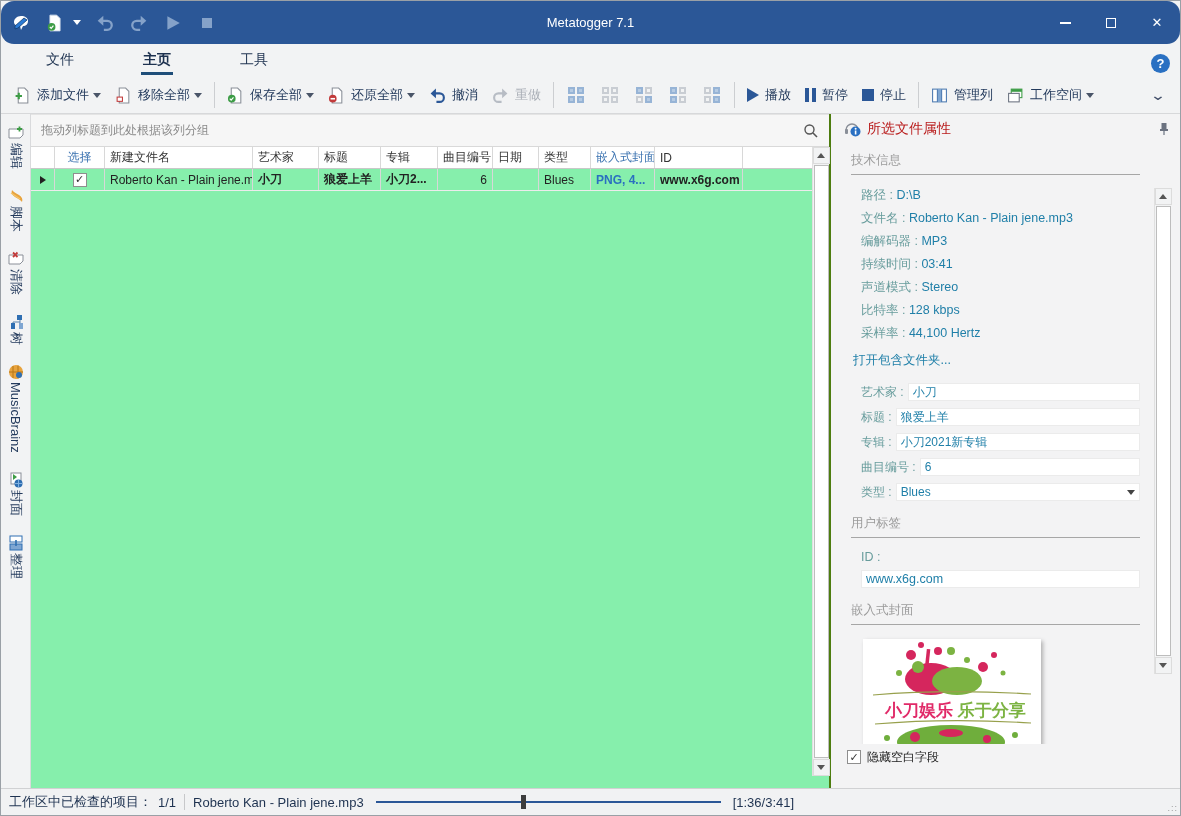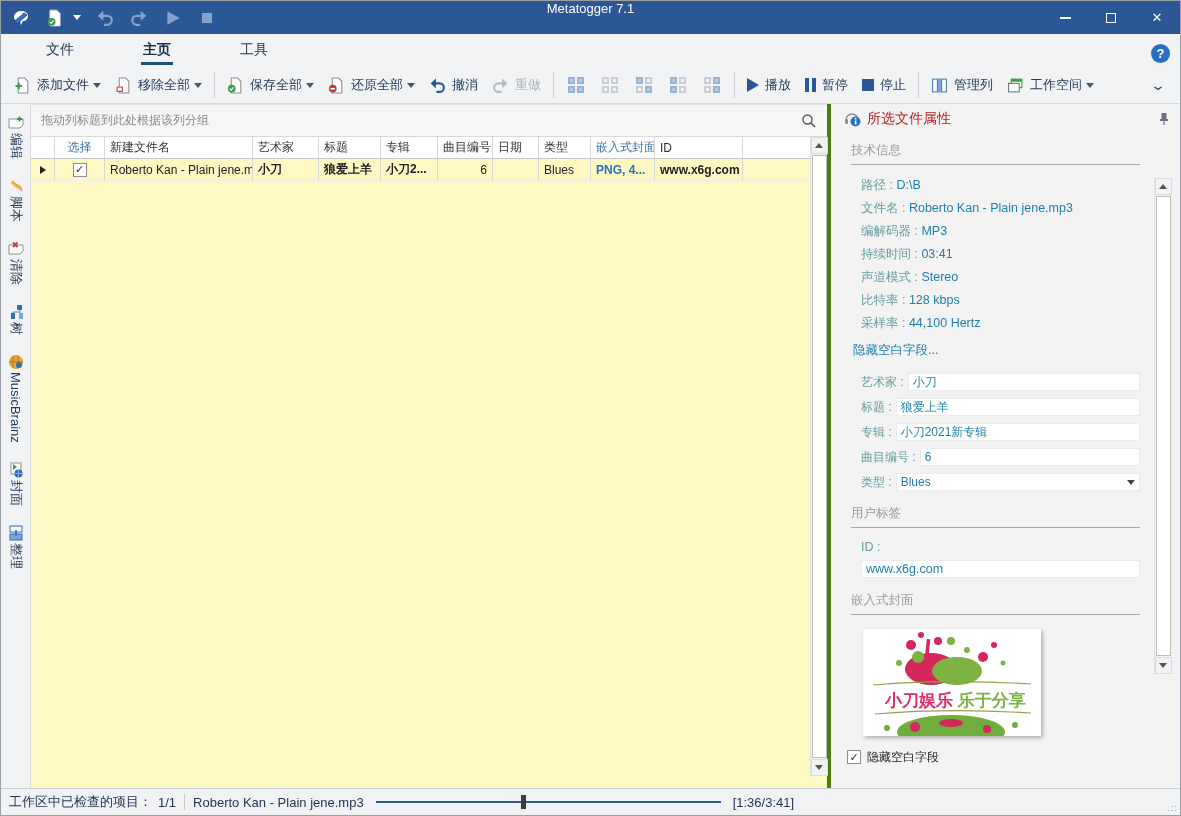--- a/index.html
+++ b/index.html
@@ -2,21 +2,21 @@
 <html><head>
 <meta charset="utf-8">
 <style>
   * { margin:0; padding:0; box-sizing:border-box; }
   html,body { width:1181px; height:816px; overflow:hidden;
     font-family:"Liberation Sans","DejaVu Sans",sans-serif; font-size:12px; color:#222;
     background:#f2f3f4; }
   .app { position:relative; width:1181px; height:816px; border:1px solid #9aa0a6; display:flex; flex-direction:column; }
 
   
-  .titlebar { height:33px; background:#2b5797; display:flex; color:#fff; flex:0 0 auto; position:relative; }
+  .titlebar { height:43px; background:#2b5797; display:flex; align-items:center; color:#fff; flex:0 0 auto; position:relative;border-radius:13px; }
   .qat { display:flex; align-items:center; gap:14px; padding-left:10px; }
   .qat .qicon { width:20px; height:20px; display:flex; align-items:center; justify-content:center; }
   .qat-caret { width:0; height:0; border-left:4px solid transparent; border-right:4px solid transparent; border-top:5px solid #fff; margin-left:-6px; }
   .dis { opacity:.55; }
   .win-title { position:absolute; left:0; right:0; text-align:center; font-size:13px; pointer-events:none; }
   .win-controls { margin-left:auto; display:flex; align-items:center; height:100%; }
   .win-btn { width:46px; height:100%; display:flex; align-items:center; justify-content:center; cursor:default; }
   .min-glyph { width:11px; height:2px; background:#fff; }
   .max-glyph { width:10px; height:10px; border:1.5px solid #fff; }
   .close-glyph { font-size:13px; color:#fff; }
@@ -46,21 +46,21 @@
 
   
   .main { flex:1 1 auto; display:flex; min-height:0; }
 
   
   .sidebar { width:30px; background:#f2f3f4; border-right:1px solid #d9dadc; padding-top:8px; display:flex; flex-direction:column; align-items:center; gap:16px; }
   .side-tab { writing-mode:vertical-lr; text-orientation:sideways; display:flex; align-items:center; gap:5px; color:#233a5c; font-size:13px; cursor:default; }
   .side-tab .sicon { transform:rotate(90deg); width:16px; height:16px; flex:0 0 auto; }
 
   
-  .table-pane { flex:1 1 auto; background:#fef9c3; position:relative; border-right:4px solid #4d7c0f; min-width:0; }
+  .table-pane { flex:1 1 auto; background:#86efac; position:relative; border-right:2px solid #4d7c0f; min-width:0; }
   .group-bar { height:33px; background:#f6f6f6; border-bottom:1px solid #d9d9d9; border-top:1px solid #e4e4e4; display:flex; align-items:center; color:#8a8a8a; padding:0 10px; }
   .group-bar .gb-text { flex:1; }
   .tbl { width:calc(100% - 17px); }
   .tr { display:flex; align-items:stretch; }
   .th-row { border-bottom:1px solid #c8c8c8; background:#fff; height:22px; }
   .td, .th { border-right:1px solid #d8d8d8; padding:3px 5px; overflow:hidden; white-space:nowrap; display:flex; align-items:center; }
   .th { color:#333; }
   .th.blue { color:#3a72b0; }
   .data-row { height:22px; border-bottom:1px solid #ececec; }
   .c-marker{width:24px;flex:0 0 auto; justify-content:center;}
@@ -436,21 +436,21 @@
         <div class="sec-h">技术信息</div>
         <div class="tech-lines">
           <div><span class="tlabel">路径 : </span><span class="tvalue">D:\B</span></div>
           <div><span class="tlabel">文件名 : </span><span class="tvalue">Roberto Kan - Plain jene.mp3</span></div>
           <div><span class="tlabel">编解码器 : </span><span class="tvalue">MP3</span></div>
           <div><span class="tlabel">持续时间 : </span><span class="tvalue">03:41</span></div>
           <div><span class="tlabel">声道模式 : </span><span class="tvalue">Stereo</span></div>
           <div><span class="tlabel">比特率 : </span><span class="tvalue">128 kbps</span></div>
           <div><span class="tlabel">采样率 : </span><span class="tvalue">44,100 Hertz</span></div>
         </div>
-        <div class="open-folder">隐藏空白字段...</div>
+        <div class="open-folder">打开包含文件夹...</div>
 
         <div class="fields">
           <div class="frow">
             <span class="tlabel">艺术家 : </span>
             <span class="finput">小刀</span>
           </div>
           <div class="frow">
             <span class="tlabel">标题 : </span>
             <span class="finput">狼爱上羊</span>
           </div>

